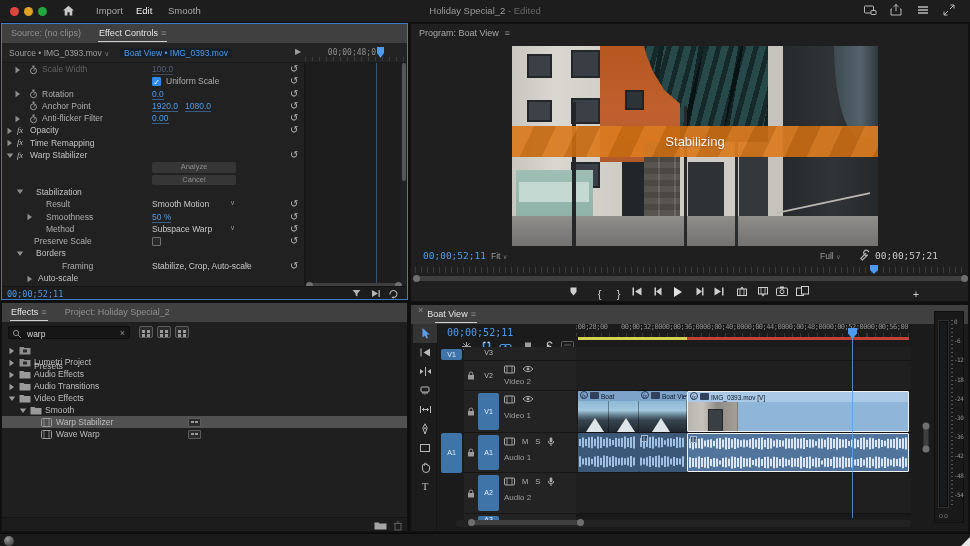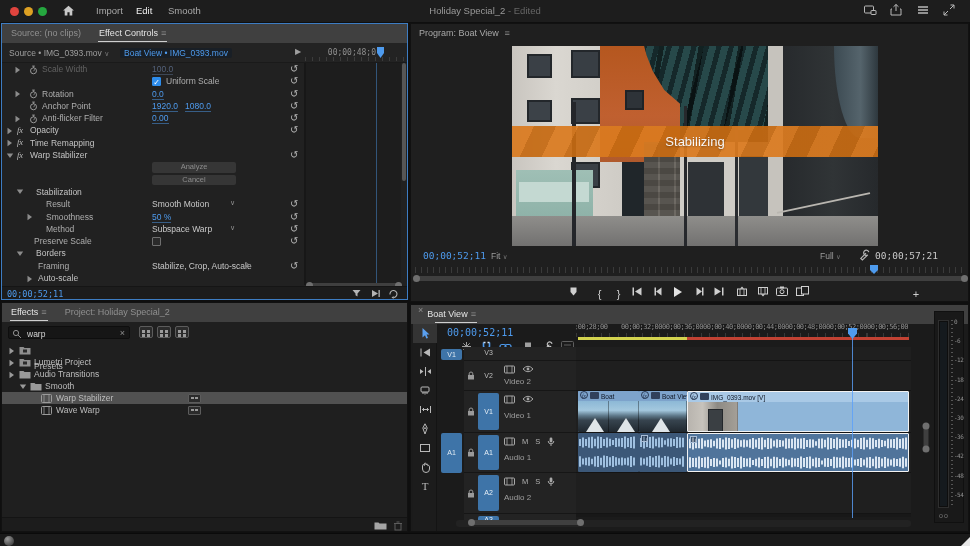--- a/index.html
+++ b/index.html
@@ -363,21 +363,21 @@
         </div>
         <div class="ec-row section">
           <span class="chev" style="left: 14px;">
             <svg width="8" height="7" viewBox="0 0 8 7">
               <path d="M0.8 1.5 L7.2 1.5 L4 6 Z" fill="currentColor"></path>
             </svg>
           </span>
           <span class="lbl" style="left: 34px;">Borders</span>
         </div>
         <div class="ec-row">
-          <span class="lbl" style="left: 36px;">Framing</span>
+          <span class="lbl" style="left: 60px;">Framing</span>
           <span class="dd">Stabilize, Crop, Auto-scale</span>
           <span class="ddchev" style="left: 242px;">∨</span>
           <span class="reset">↺</span>
         </div>
         <div class="ec-row section">
           <span class="chev" style="left: 24px;">
             <svg width="7" height="8" viewBox="0 0 7 8">
               <path d="M1.5 0.8 L6 4 L1.5 7.2 Z" fill="currentColor"></path>
             </svg>
           </span>
@@ -465,21 +465,47 @@
           <span class="chev" style="left: 6px;">
             <svg width="7" height="8" viewBox="0 0 7 8">
               <path d="M1.5 0.8 L6 4 L1.5 7.2 Z" fill="currentColor"></path>
             </svg>
           </span>
           <span style="position: absolute; left: 17px; top: 1.5px;">
             <svg width="12" height="9" viewBox="0 0 12 9">
               <path d="M0.5 1 H4.5 L5.5 2 H11.5 V8.5 H0.5 Z" fill="#9a9a9a"></path>
             </svg>
           </span>
+          <span class="lbl" style="left: 32px;">Audio Effects</span>
+        </div>
+        <div class="tree-row">
+          <span class="chev" style="left: 6px;">
+            <svg width="7" height="8" viewBox="0 0 7 8">
+              <path d="M1.5 0.8 L6 4 L1.5 7.2 Z" fill="currentColor"></path>
+            </svg>
+          </span>
+          <span style="position: absolute; left: 17px; top: 1.5px;">
+            <svg width="12" height="9" viewBox="0 0 12 9">
+              <path d="M0.5 1 H4.5 L5.5 2 H11.5 V8.5 H0.5 Z" fill="#9a9a9a"></path>
+            </svg>
+          </span>
           <span class="lbl" style="left: 32px;">Audio Transitions</span>
+        </div>
+        <div class="tree-row">
+          <span class="chev" style="left: 6px;">
+            <svg width="8" height="7" viewBox="0 0 8 7">
+              <path d="M0.8 1.5 L7.2 1.5 L4 6 Z" fill="currentColor"></path>
+            </svg>
+          </span>
+          <span style="position: absolute; left: 17px; top: 1.5px;">
+            <svg width="12" height="9" viewBox="0 0 12 9">
+              <path d="M0.5 1 H4.5 L5.5 2 H11.5 V8.5 H0.5 Z" fill="#9a9a9a"></path>
+            </svg>
+          </span>
+          <span class="lbl" style="left: 32px;">Video Effects</span>
         </div>
         <div class="tree-row">
           <span class="chev" style="left: 17px;">
             <svg width="8" height="7" viewBox="0 0 8 7">
               <path d="M0.8 1.5 L7.2 1.5 L4 6 Z" fill="currentColor"></path>
             </svg>
           </span>
           <span style="position: absolute; left: 28px; top: 1.5px;">
             <svg width="12" height="9" viewBox="0 0 12 9">
               <path d="M0.5 1 H4.5 L5.5 2 H11.5 V8.5 H0.5 Z" fill="#9a9a9a"></path>

